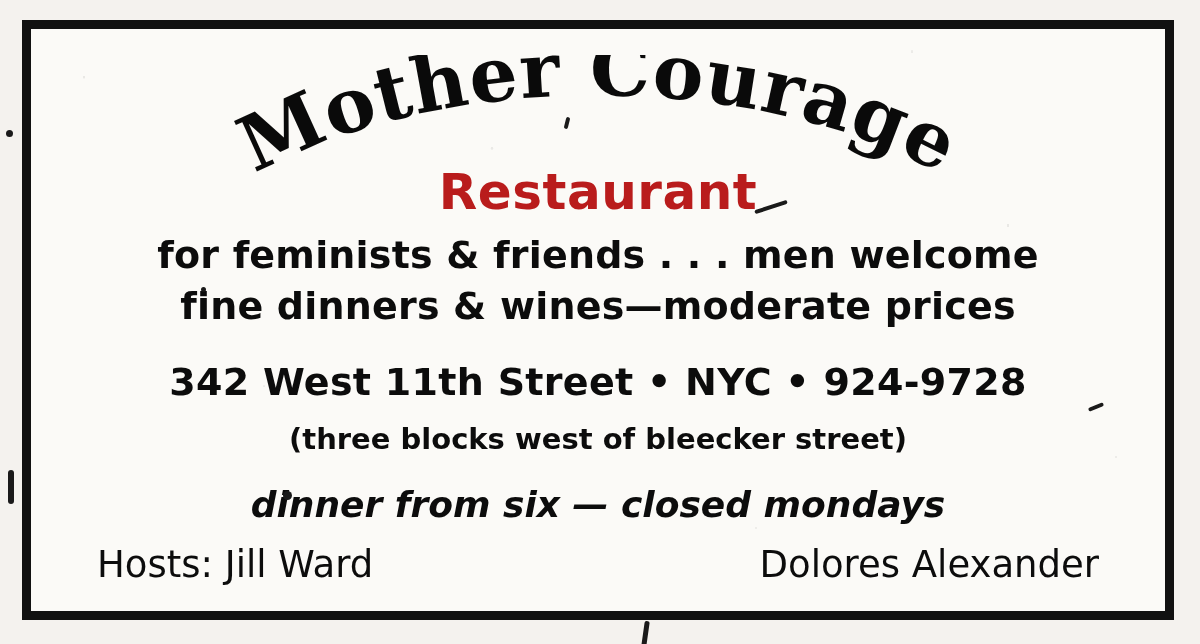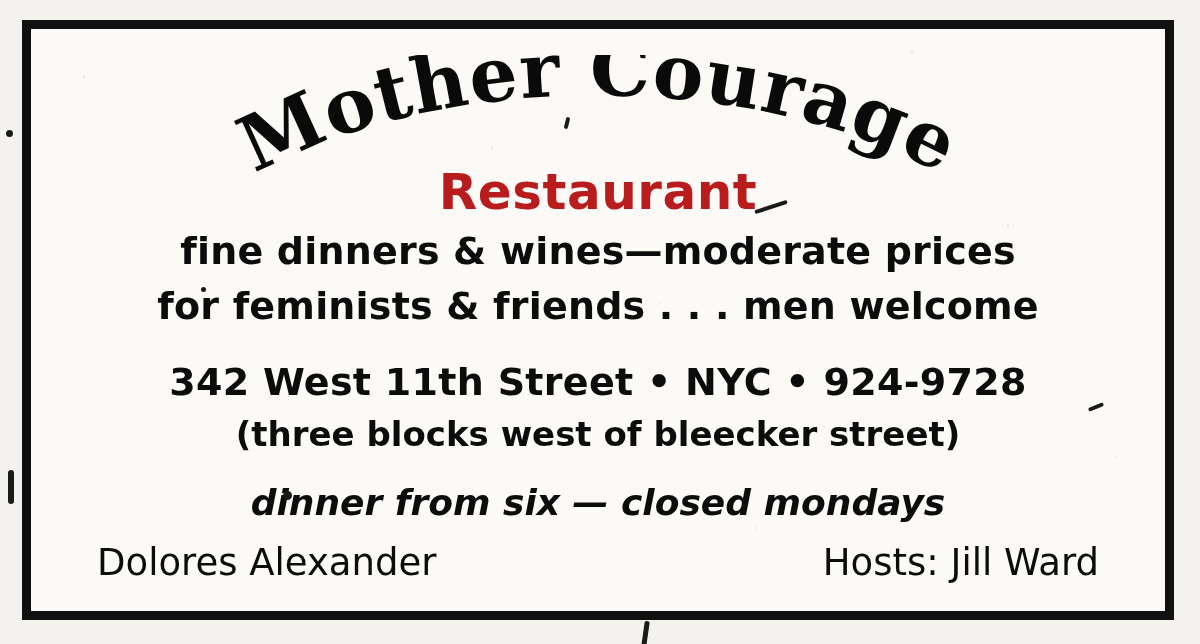--- a/index.html
+++ b/index.html
@@ -108,22 +108,22 @@
   .address {
     font-family: "DejaVu Sans", sans-serif;
     font-weight: bold;
     font-size: 38px;
     margin-top: 30px;
     letter-spacing: 0.3px;
   }
   .cross-street {
     font-family: "DejaVu Sans", sans-serif;
     font-weight: bold;
-    font-size: 34px;
-    margin-top: 10px;
+    font-size: 29px;
+    margin-top: 18px;
   }
 
   .hours {
     font-family: "DejaVu Sans", sans-serif;
     font-style: italic;
     font-weight: bold;
     font-size: 36px;
     margin-top: 28px;
   }
 
@@ -174,31 +174,31 @@
           </defs>
           <text>
             <textPath href="#arc" startOffset="50%" text-anchor="middle">Mother Courage</textPath>
           </text>
         </svg>
         <div class="restaurant-word">Restaurant</div>
         <div class="mark m4"></div>
         <div class="mark m9"></div>
       </div>
 
+      <div class="tagline">for feminists &amp; friends . . . men welcome</div>
       <div class="tagline" style="margin-top:2px">fine dinners &amp; wines—moderate prices</div>
-      <div class="tagline">for feminists &amp; friends . . . men welcome</div>
 
       <div class="address">342 West 11th Street • NYC • 924-9728</div>
       <div class="cross-street">(three blocks west of bleecker street)</div>
 
       <div class="hours">dinner from six — closed mondays</div>
 
       <div class="hosts-row">
+        <span>Hosts: Jill Ward</span>
         <span>Dolores Alexander</span>
-        <span>Hosts: Jill Ward</span>
       </div>
 
       <div class="mark m3"></div>
       <div class="mark m5"></div>
       <div class="mark m6"></div>
       <div class="mark m8"></div>
     </div>
   </div>
 
   <div class="noise"></div>

